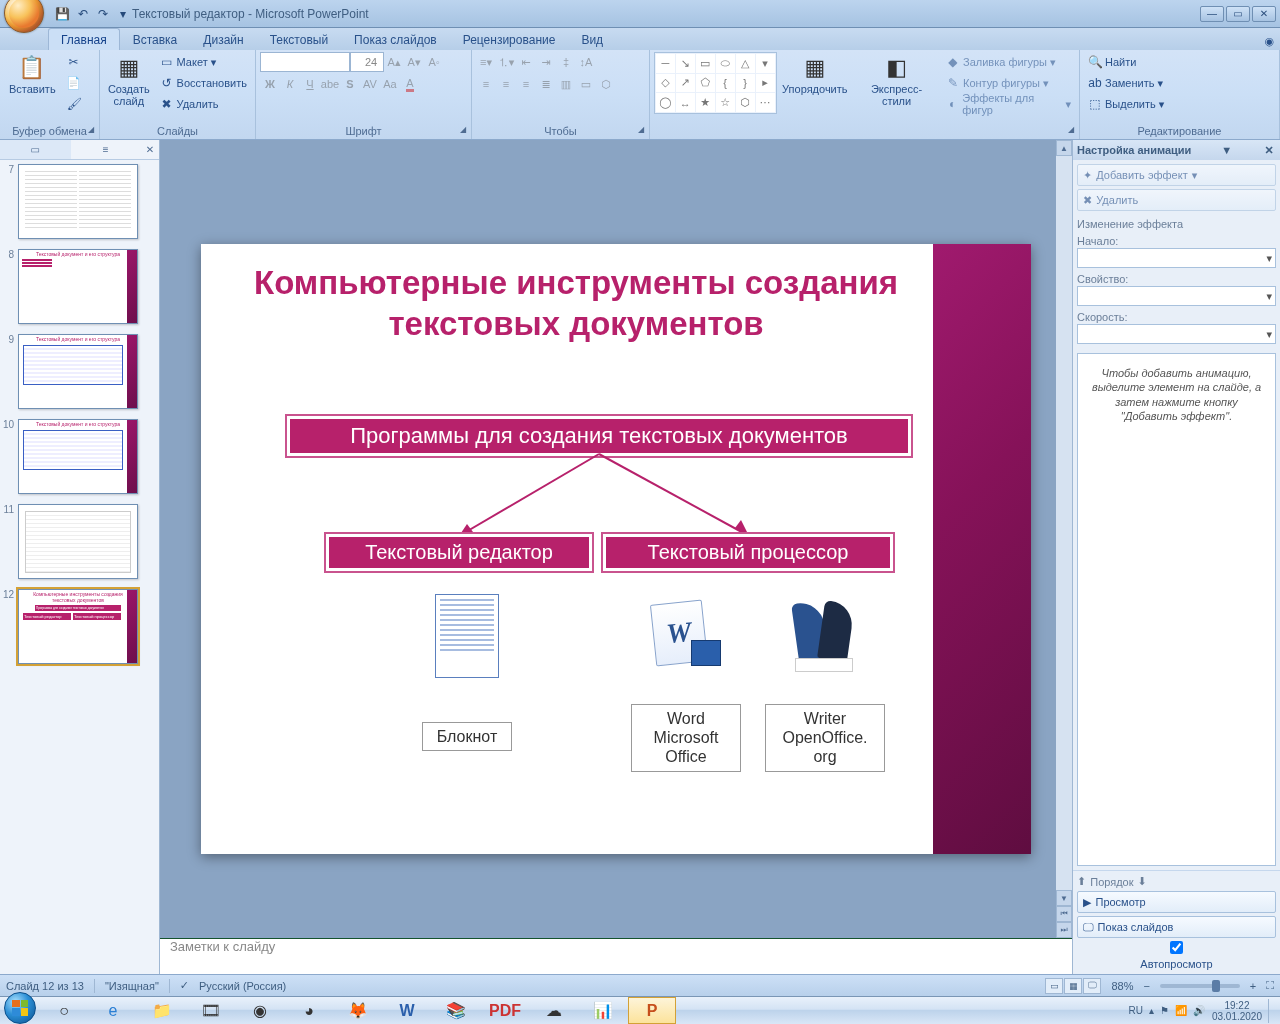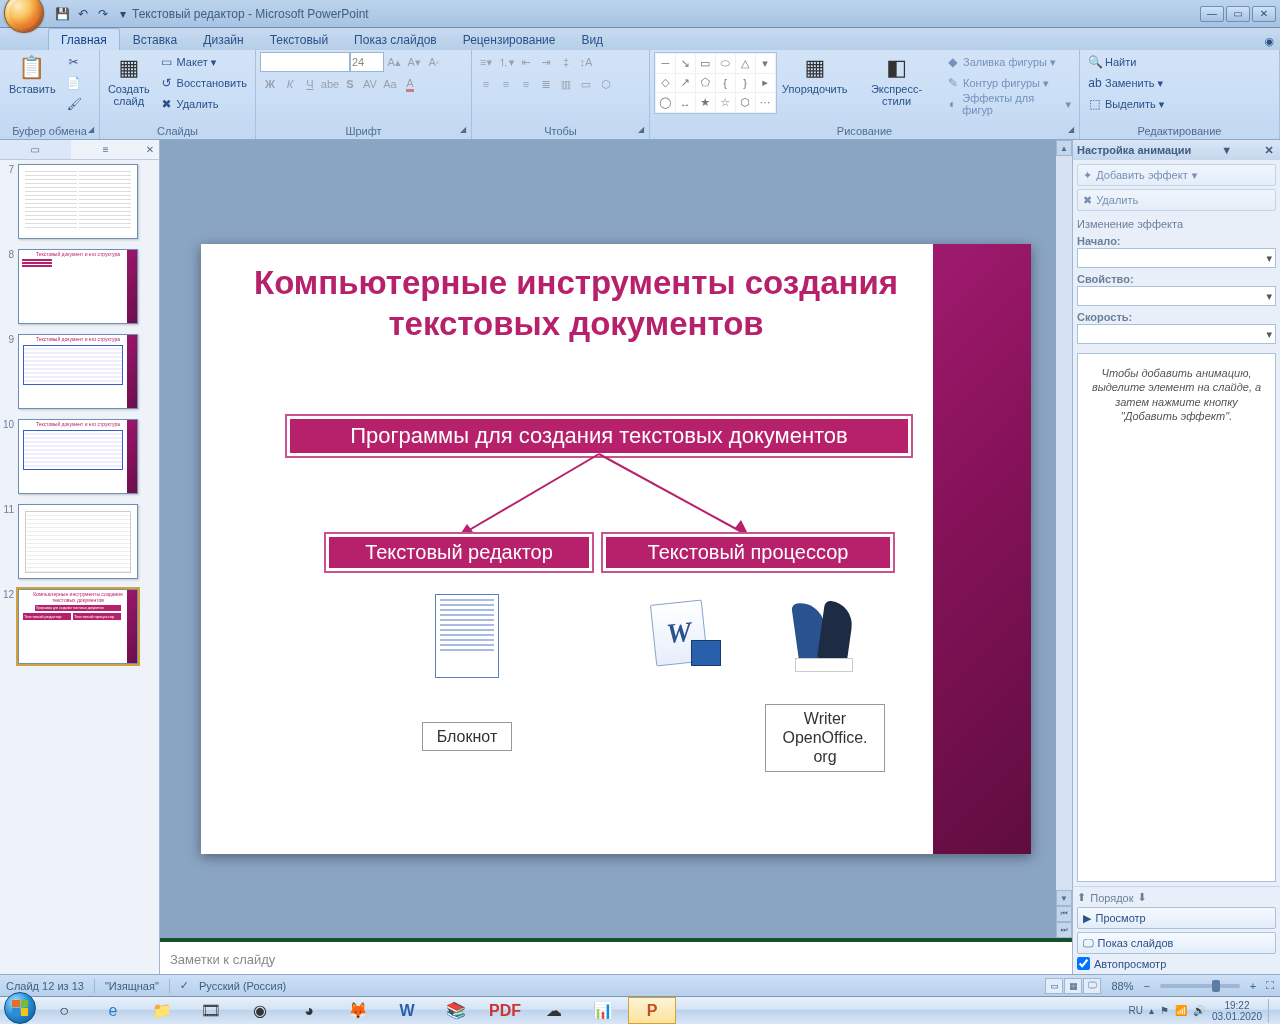--- a/index.html
+++ b/index.html
@@ -27,21 +27,21 @@
 .group .gbody { flex:1; display:flex; align-items:flex-start; gap:2px; }
 .group .glabel { text-align:center; font-size:11px; color:#4f6c92; padding:1px 0 2px;}
 .group .launch { position:absolute; right:2px; bottom:2px; width:12px; height:12px; font-size:8px; color:#4f6c92; cursor:pointer; text-align:center; }
 .bigbtn { display:flex; flex-direction:column; align-items:center; justify-content:center; gap:2px; padding:2px 4px; min-width:44px; cursor:pointer; border:1px solid transparent; border-radius:3px; }
 .bigbtn .ic { font-size:22px; }
 .bigbtn .lbl { font-size:11px; color:#29518a; text-align:center; line-height:1.1;}
 .stack { display:flex; flex-direction:column; gap:1px; }
 .smbtn { display:flex; align-items:center; gap:3px; padding:1px 3px; cursor:pointer; border:1px solid transparent; border-radius:2px; font-size:11px; color:#29518a; height:20px;}
 .smbtn .si { width:14px; text-align:center; font-size:12px;}
 .smbtn.disabled{ opacity:.55; }
-.fontbox, .sizebox { height:20px; background:#fff; border:1px solid #9bb5d3; font-size:11px; color:#888; padding:1px 1px; display:inline-flex; align-items:center;}
+.fontbox, .sizebox { height:20px; background:#fff; border:1px solid #9bb5d3; font-size:11px; color:#888; padding:1px 14px; display:inline-flex; align-items:center;}
 .fontbox{width:90px;} .sizebox{width:34px;}
 .icrow{display:flex; gap:0;}
 .icbtn{width:20px;height:20px;display:flex;align-items:center;justify-content:center;cursor:pointer;border:1px solid transparent;border-radius:2px;color:#555;font-size:11px;}
 .icbtn.disabled{opacity:.45;}
 .gallery{width:128px;height:62px;background:#eaf1fb;border:1px solid #a8c1dd;display:grid;grid-template-columns:repeat(6,1fr);grid-template-rows:repeat(3,1fr);gap:1px;padding:1px;}
 .gallery div{background:#fff;display:flex;align-items:center;justify-content:center;color:#777;font-size:11px;}
 
 
 .workspace { display:flex; height:calc(100% - 28px - 22px - 90px - 22px - 28px); }
 .thumbs { width:160px; background:#eef3fa; border-right:1px solid #9fb7d3; display:flex; flex-direction:column; }
@@ -80,35 +80,35 @@
 .oo-ic .wing{width:30px;height:58px;background:#2a528f;border-radius:10px 40px 4px 4px;position:absolute;}
 .oo-ic .w1{left:8px;top:2px;transform:rotate(-8deg);}
 .oo-ic .w2{left:34px;top:2px;transform:rotate(8deg);background:#1d2b44;}
 .oo-ic .base{width:58px;height:14px;background:#fff;border:1px solid #ccc;position:absolute;left:8px;bottom:0;}
 svg.conn{position:absolute;left:0;top:0;pointer-events:none;}
 
 .scroll-v { position:absolute; right:0; top:0; bottom:0; width:16px; background:#d6e2f1; display:flex; flex-direction:column;}
 .scroll-v .sbtn{height:16px;background:#c5d6eb;border:1px solid #9fb7d3;display:flex;align-items:center;justify-content:center;font-size:8px;color:#4f6c92;cursor:pointer;}
 .scroll-v .strack{flex:1;}
 
-.notes { height:36px; background:#fff; border-top:4px solid #14532d; padding:10px 10px; color:#888; font-size:13px;}
+.notes { height:36px; background:#fff; border-top:1px solid #14532d; padding:0 10px; color:#888; font-size:13px;}
 
 
 .animpane { width:208px; background:#e8eff8; border-left:1px solid #9fb7d3; display:flex; flex-direction:column; font-size:11px;}
 .animpane .aphdr { height:20px; background:linear-gradient(#d8e6f6,#c5d7ed); display:flex; align-items:center; padding:0 4px; color:#3f5e81; font-weight:bold;}
 .animpane .aphdr .x{margin-left:auto;cursor:pointer;width:14px;text-align:center;}
 .animpane .apbody{flex:1;padding:4px;display:flex;flex-direction:column;gap:3px;}
 .apbtn{height:22px;border:1px solid #a8c1dd;background:linear-gradient(#f6faff,#e2edf9);display:flex;align-items:center;padding:0 5px;gap:4px;color:#29518a;cursor:pointer;border-radius:2px;}
 .apbtn.disabled{opacity:.6;}
-.apfield label{color:#6b7f99;display:block;margin:2px 0 1px;font-weight:bold;}
+.apfield label{color:#6b7f99;display:block;margin:2px 0 1px;}
 .apfield .apin{height:20px;background:#fff;border:1px solid #a8c1dd;display:flex;align-items:center;padding:0 3px;color:#555;}
 .aphint{flex:1;background:#fff;border:1px solid #a8c1dd;margin-top:6px;padding:12px 8px;text-align:center;font-style:italic;color:#555;line-height:1.3;}
 .apfoot{padding:4px;border-top:1px solid #c5d7ed;display:flex;flex-direction:column;gap:3px;}
 .apfoot .order{display:flex;align-items:center;gap:4px;color:#6b7f99;}
-.apfoot .chk{display:flex;align-items:center;gap:4px;color:#29518a;}
+.apfoot .chk{display:flex;align-items:center;gap:4px;color:#29518a;flex-direction:column;}
 
 
 .statusbar { height:22px; background:linear-gradient(#cde0f6,#b8d0eb); display:flex; align-items:center; padding:0 6px; font-size:11px; color:#3f5e81; border-top:1px solid #8ca9cc; gap:10px;}
 .statusbar .sep{width:1px;height:14px;background:#9fb7d3;}
 .statusbar .viewbtns{margin-left:auto;display:flex;gap:1px;}
 .statusbar .vbtn{width:18px;height:16px;border:1px solid #9fb7d3;background:#e2edf9;display:flex;align-items:center;justify-content:center;cursor:pointer;font-size:9px;}
 .zoomslider{width:80px;height:4px;background:#9fb7d3;border-radius:2px;position:relative;}
 .zoomslider .zh{width:8px;height:12px;background:#5b7ca6;position:absolute;left:52px;top:-4px;border-radius:2px;}
 
 
@@ -284,21 +284,20 @@
       <div class="bigbtn">
           <span class="ic">◧</span>
           <span class="lbl">Экспресс-стили</span>
         </div>
       <div class="stack">
         <div class="smbtn disabled"><span class="si">◆</span><span>Заливка фигуры</span> ▾</div>
         <div class="smbtn disabled"><span class="si">✎</span><span>Контур фигуры</span> ▾</div>
         <div class="smbtn disabled"><span class="si">◐</span><span>Эффекты для фигур</span> ▾</div>
       </div>
     </div>
-    <div class="glabel">Рисование</div>
     <div class="launch">◢</div>
   </div>
 
   <div class="group" style="flex:1">
     <div class="gbody">
       <div class="stack">
         <div class="smbtn">
             <span class="si">🔍</span>
             <span>Найти</span>
           </div>
@@ -405,20 +404,21 @@
         <div class="appicon word-ic">
             <div class="page">W</div>
             <div class="box"></div>
           </div>
         <div class="appicon oo-ic">
             <div class="wing w1"></div>
             <div class="wing w2"></div>
             <div class="base"></div>
           </div>
         <div class="appbox b1">Блокнот</div>
+        <div class="appbox b2">Word Microsoft Office</div>
         <div class="appbox b3">Writer OpenOffice. org</div>
       </div>
       <div class="scroll-v">
         <div class="sbtn">▲</div>
         <div class="strack"></div>
         <div class="sbtn">▼</div>
         <div class="sbtn">⏮</div>
         <div class="sbtn">⏭</div>
       </div>
     </div>

